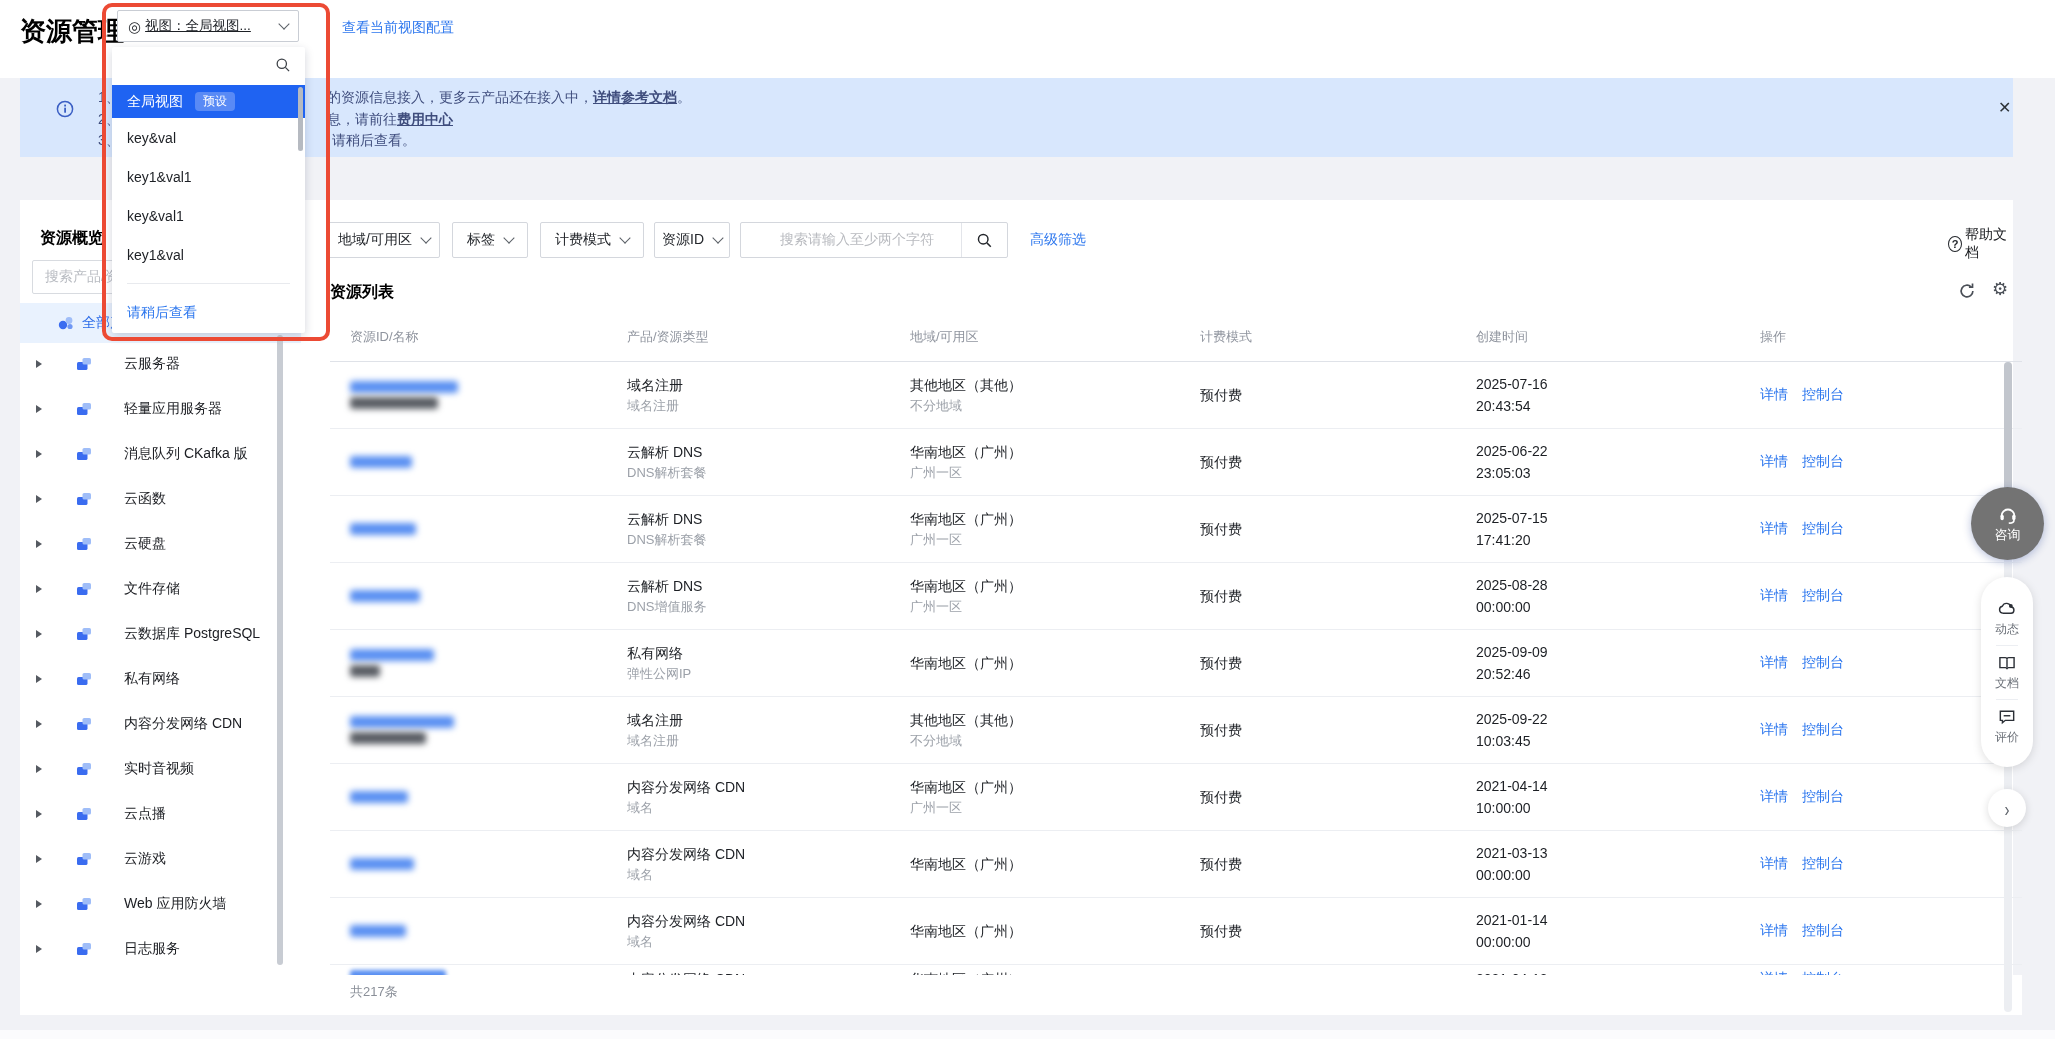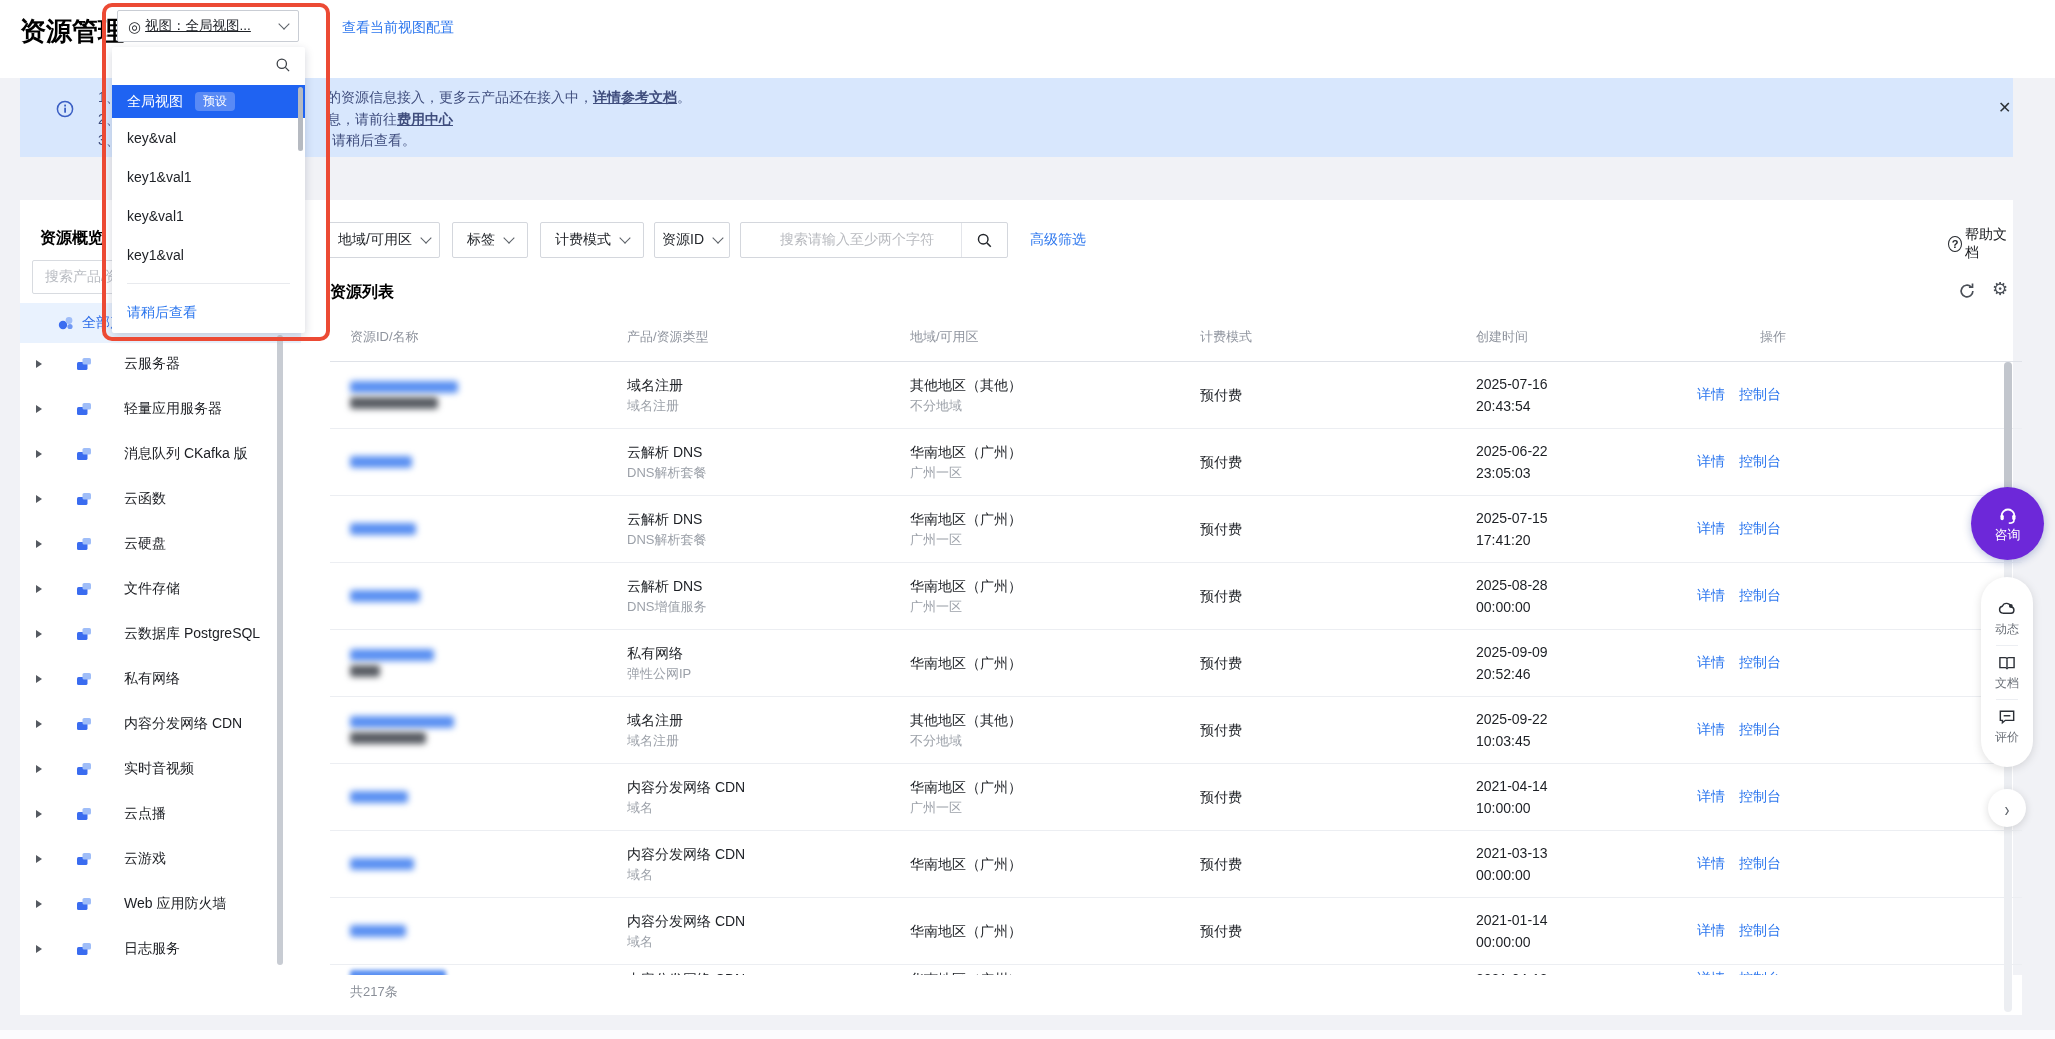--- a/index.html
+++ b/index.html
@@ -59,21 +59,21 @@
   #tbl-title{position:absolute;left:310px;top:82px;font-size:16px;font-weight:700;color:#000;}
   #tbl-refresh{position:absolute;left:1938px;top:82px;cursor:pointer;}
   #tbl-gear{position:absolute;left:1972px;top:78px;font-size:18px;color:#4a4f57;cursor:pointer;}
   .th{position:absolute;top:128px;font-size:13px;color:#8f949e;}
   #head-line{position:absolute;left:310px;top:161px;width:1692px;border-top:1px solid #dfe2e8;}
   #rows-box{position:absolute;left:310px;top:162px;width:1692px;height:613px;overflow:hidden;}
   .t-row{position:relative;height:66px;border-bottom:1px solid #eceef2;}
   .cell{position:absolute;top:0;height:100%;display:flex;flex-direction:column;justify-content:center;gap:4px;}
   .t-row.top-align .cell{justify-content:flex-start;padding-top:5px;box-sizing:border-box;}
   .c1{left:20px;}.c2{left:297px;}.c3{left:580px;}.c4{left:870px;}.c5{left:1146px;}
-  .c6{left:1367px;flex-direction:row !important;align-items:center;gap:14px;}
+  .c6{left:1430px;flex-direction:row !important;align-items:center;gap:14px;}
   .t-row.top-align .c6{align-items:flex-start;}
   .l1{font-size:14px;color:#1c1f24;line-height:18px;}
   .l2{font-size:13px;color:#9ca1a9;line-height:16px;}
   .c6 a{font-size:14px;}
   .bar{height:12px;border-radius:3px;filter:blur(3px);}
   .bar.ul{filter:blur(2px);border-bottom:2px solid #7aa6f5;}
   #tbl-footer{position:absolute;left:310px;top:775px;width:1692px;height:40px;background:#fff;}
   #tbl-total{position:absolute;left:20px;top:8px;font-size:13px;color:#8a8f98;}
   #tbl-vscroll{position:absolute;left:1984px;top:162px;width:8px;height:650px;background:#eceef2;border-radius:4px;}
   #tbl-vthumb{position:absolute;left:0;top:0;width:8px;height:145px;background:#c2c6cd;border-radius:4px;}
@@ -86,21 +86,21 @@
   .option.selected{height:33px;background:#1f63f2;color:#fff;}
   .badge{margin-left:12px;background:#598af5;color:#fff;font-size:12px;border-radius:4px;padding:2px 8px;line-height:15px;}
   .badge:empty{display:none;}
   #dd-divider{position:absolute;left:15px;top:236px;width:163px;border-top:1px solid #e8eaee;}
   #dd-manage{position:absolute;left:15px;top:248px;height:36px;display:flex;align-items:center;font-size:14px;}
   #dd-scroll{position:absolute;left:186px;top:40px;width:5px;height:64px;background:#b6bac1;border-radius:3px;}
   
   #annot{position:absolute;left:102px;top:3px;width:228px;height:338px;border:4px solid #ec4a34;border-radius:10px;
     z-index:40;pointer-events:none;box-sizing:border-box;}
   
-  #consult{position:absolute;left:1971px;top:487px;width:73px;height:73px;border-radius:50%;background:#6d28d9;z-index:20;
+  #consult{position:absolute;left:1971px;top:487px;width:73px;height:73px;border-radius:50%;background:#737373;z-index:20;
     display:flex;flex-direction:column;align-items:center;justify-content:center;gap:0;cursor:pointer;box-shadow:0 2px 8px rgba(20,50,140,.3);}
   #consult .lbl{color:#fff;font-size:13px;}
   #rail{position:absolute;left:1981px;top:577px;width:52px;height:190px;background:#fff;border-radius:26px;z-index:20;
     box-shadow:0 2px 10px rgba(0,0,0,.13);display:flex;flex-direction:column;align-items:center;justify-content:center;}
   .rail-item{display:flex;flex-direction:column;align-items:center;padding:7px 0;cursor:pointer;}
   .rail-item .lbl{font-size:12px;color:#6b7078;margin-top:2px;}
   .rail-div{width:22px;border-top:1px solid #eceef2;}
   #expander{position:absolute;left:1988px;top:789px;width:38px;height:38px;border-radius:50%;background:#fff;z-index:20;
     box-shadow:0 2px 8px rgba(0,0,0,.14);display:flex;align-items:center;justify-content:center;cursor:pointer;}
   #expander .gt{font-size:15px;color:#5b6067;transform:scaleY(1.4);}

